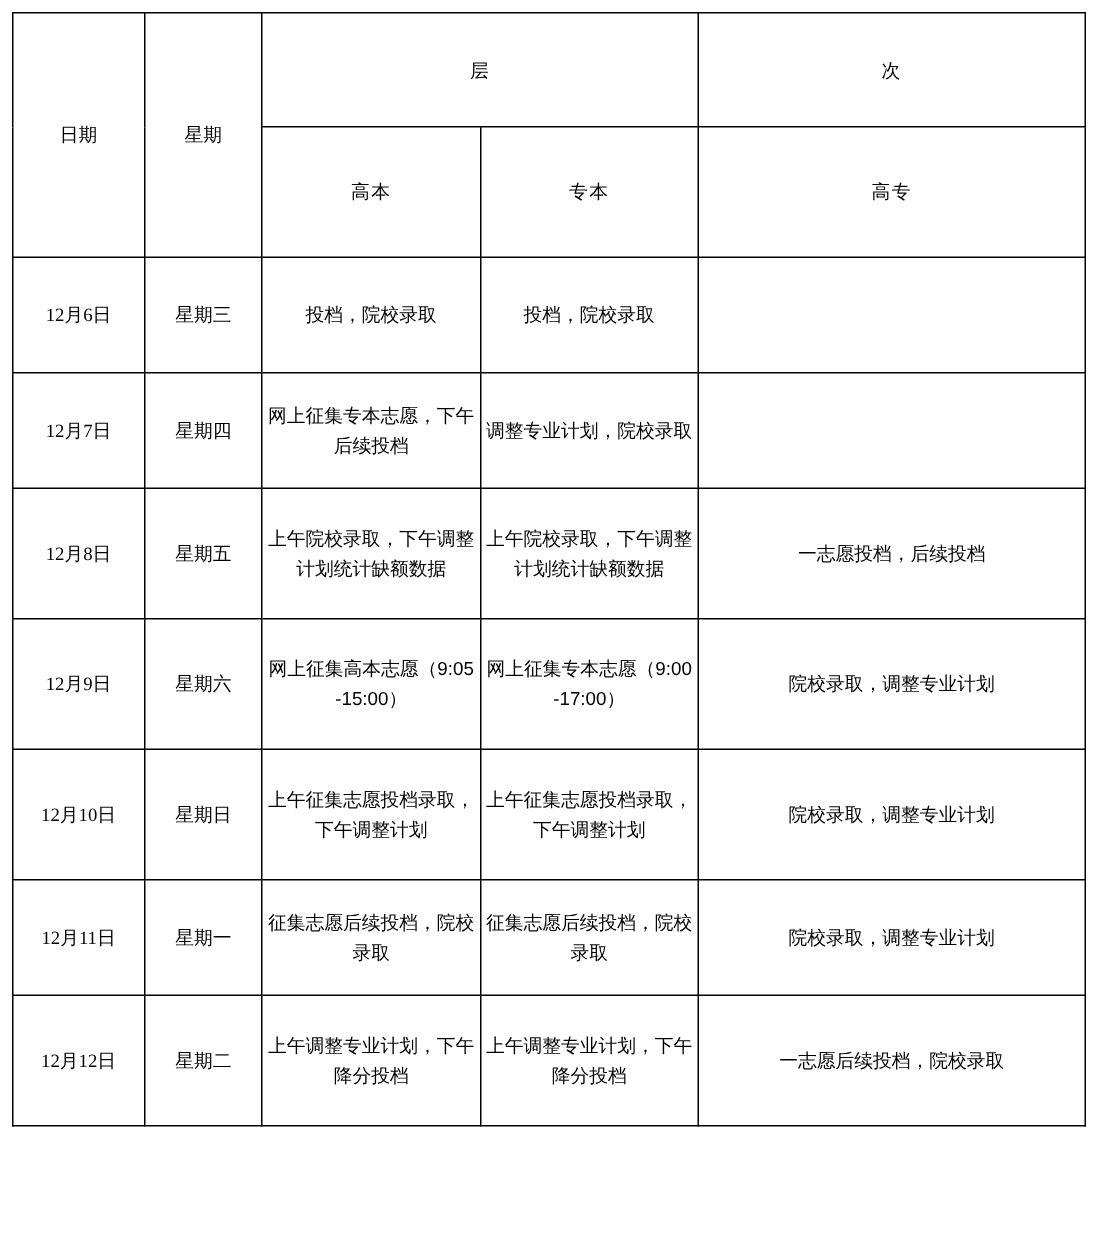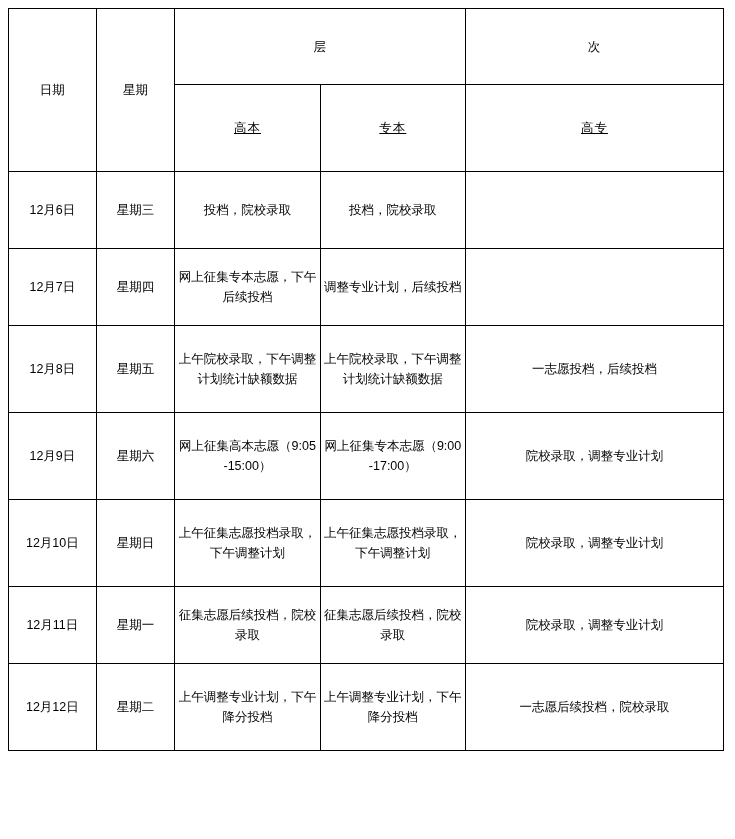--- a/index.html
+++ b/index.html
@@ -26,34 +26,33 @@
   }
   table.schedule td {
     border: 1px solid #000000;
     text-align: center;
     vertical-align: middle;
     font-size: 12.5px;
     line-height: 1.6;
     padding: 4px 3px;
     word-break: break-all;
   }
-  td.col-date   { width: 60px; }
+  td.col-date   { width: 60px; font-family: Liberation Serif, serif; }
   td.col-week   { width: 53px; }
   td.col-gb     { width: 215px; }
   td.col-zb     { width: 196px; }
   td.col-gz     { width: 190px; }
 
   .hdr-top td {
     height: 67px;
     font-size: 13.5px;
   }
   .hdr-sub td {
     height: 78px;
     font-size: 13.5px;
-    text-decoration: underline;
   }
   .hdr-top td.group-label,
   .hdr-sub td.sub-label {
     letter-spacing: 1px;
   }
   .row-body td {
     height: 68px;
   }
   .row-tall td {
     height: 78px;
@@ -82,21 +81,21 @@
         <td class="col-week">星期三</td>
         <td class="col-gb">投档，院校录取</td>
         <td class="col-zb">投档，院校录取</td>
         <td class="col-gz"></td>
       </tr>
 
       <tr class="row-body">
         <td class="col-date">12月7日</td>
         <td class="col-week">星期四</td>
         <td class="col-gb">网上征集专本志愿，下午后续投档</td>
-        <td class="col-zb">调整专业计划，后续投档</td>
+        <td class="col-zb">调整专业计划，院校录取</td>
         <td class="col-gz"></td>
       </tr>
 
       <tr class="row-tall">
         <td class="col-date">12月8日</td>
         <td class="col-week">星期五</td>
         <td class="col-gb">上午院校录取，下午调整计划统计缺额数据</td>
         <td class="col-zb">上午院校录取，下午调整计划统计缺额数据</td>
         <td class="col-gz">一志愿投档，后续投档</td>
       </tr>

